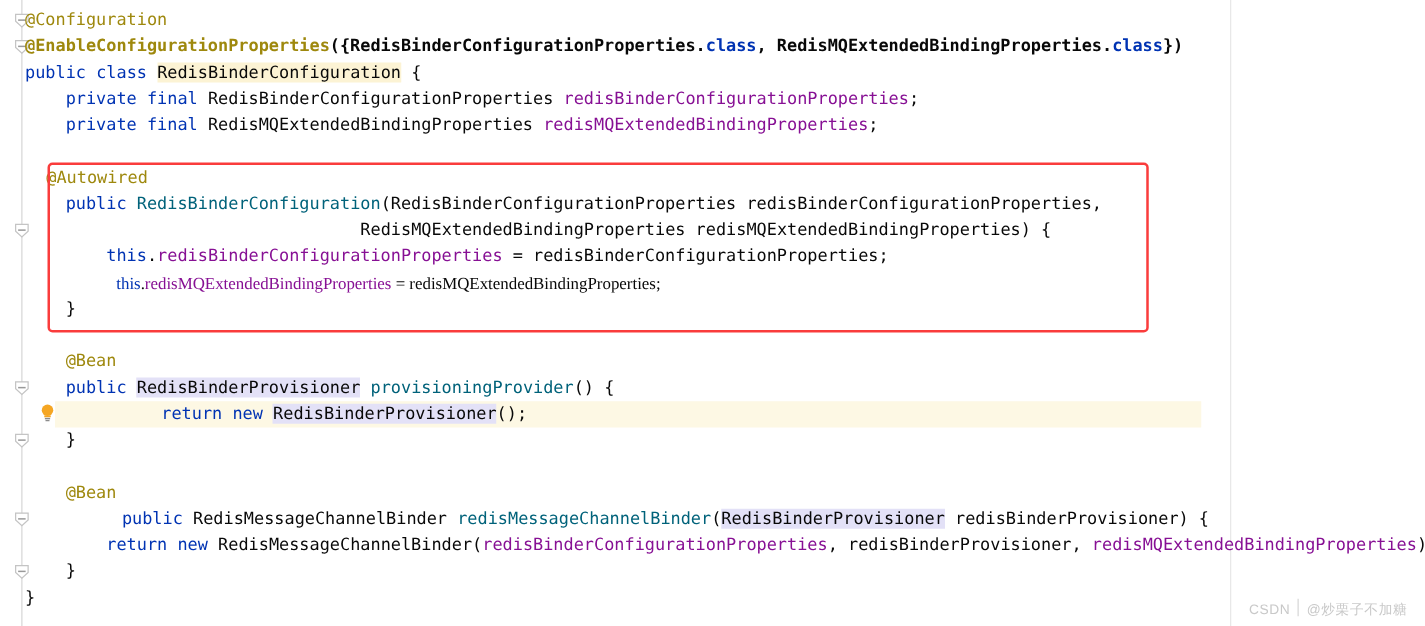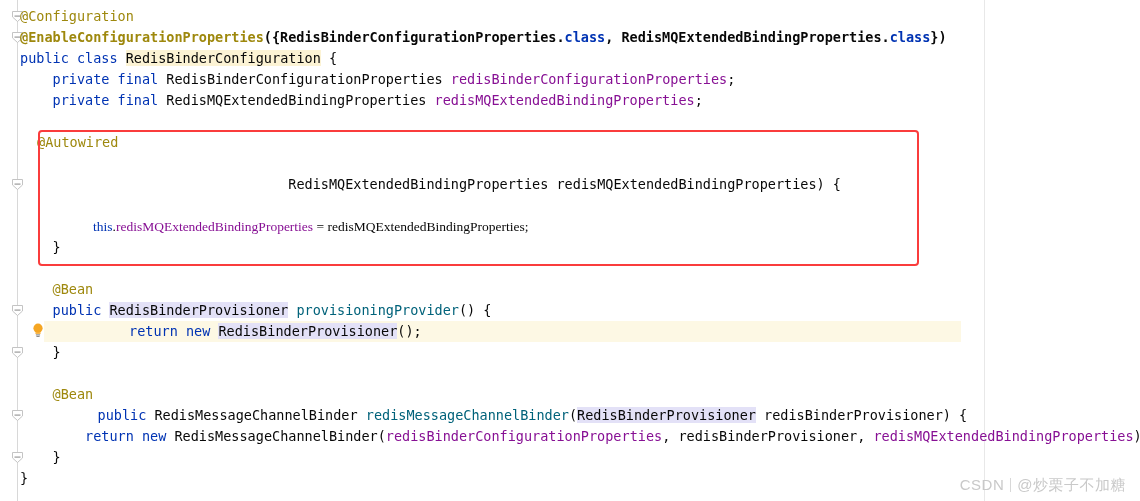--- a/index.html
+++ b/index.html
@@ -113,21 +113,21 @@
     box-sizing: border-box;
     pointer-events: none;
   }
 
   
   .watermark {
     position: absolute;
     right: 14px;
     bottom: 6px;
     font-family: "Liberation Sans", sans-serif;
-    font-size: 15px;
+    font-size: 11px;
     color: #c9c9c9;
     letter-spacing: 0.5px;
     white-space: nowrap;
   }
   .watermark .wm-sep {
     display: inline-block;
     width: 1px;
     height: 14px;
     background: #d8d8d8;
     vertical-align: -2px;
@@ -199,21 +199,23 @@
   <div class="margin-guide"></div>
 
   <div class="code" id="code-area">
       <div class="line" style="top: 6px;"><span class="txt" style="left: 20px;"><span class="anno">@Configuration</span></span></div>
       <div class="line" style="top: 27px;"><span class="txt" style="left: 20px; font-weight: bold;"><span class="anno">@EnableConfigurationProperties</span><span class="pln">({RedisBinderConfigurationProperties.</span><span class="kw">class</span><span class="pln">, RedisMQExtendedBindingProperties.</span><span class="kw">class</span><span class="pln">})</span></span></div>
       <div class="line" style="top: 48px;"><span class="txt" style="left: 20px;"><span class="kw">public</span><span class="pln"> </span><span class="kw">class</span><span class="pln"> </span><span class="cls hl-class">RedisBinderConfiguration</span><span class="pln"> {</span></span></div>
       <div class="line" style="top: 90px;"><span class="txt" style="left: 52.52px;"><span class="kw">private</span><span class="pln"> </span><span class="kw">final</span><span class="pln"> RedisMQExtendedBindingProperties </span><span class="fld">redisMQExtendedBindingProperties</span><span class="pln">;</span></span></div>
       <div class="line" style="top: 69px;"><span class="txt" style="left: 52.52px;"><span class="kw">private</span><span class="pln"> </span><span class="kw">final</span><span class="pln"> RedisBinderConfigurationProperties </span><span class="fld">redisBinderConfigurationProperties</span><span class="pln">;</span></span></div>
       <div class="line" style="top: 111px;"><span class="txt" style="left: 20px;"></span></div>
       <div class="line" style="top: 132px;"><span class="txt" style="left: 37px;"><span class="anno">@Autowired</span></span></div>
+      <div class="line" style="top: 153px;"><span class="txt" style="left: 52.52px;"><span class="kw">public</span><span class="pln"> </span><span class="mth">RedisBinderConfiguration</span><span class="pln">(RedisBinderConfigurationProperties redisBinderConfigurationProperties,</span></span></div>
       <div class="line" style="top: 174px;"><span class="txt" style="left: 288.29px;"><span class="pln">RedisMQExtendedBindingProperties redisMQExtendedBindingProperties) {</span></span></div>
+      <div class="line" style="top: 195px;"><span class="txt" style="left: 85.04px;"><span class="kw">this</span><span class="pln">.</span><span class="fld">redisBinderConfigurationProperties</span><span class="pln"> = redisBinderConfigurationProperties;</span></span></div>
       <div class="line" style="top: 216px;"><span class="txt" style="left: 93px; font-family: Liberation Serif, serif;"><span class="kw">this</span><span class="pln">.</span><span class="fld">redisMQExtendedBindingProperties</span><span class="pln"> = redisMQExtendedBindingProperties;</span></span></div>
       <div class="line" style="top: 237px;"><span class="txt" style="left: 52.52px;"><span class="pln">}</span></span></div>
       <div class="line" style="top: 258px;"><span class="txt" style="left: 20px;"></span></div>
       <div class="line" style="top: 279px;"><span class="txt" style="left: 52.52px;"><span class="anno">@Bean</span></span></div>
       <div class="line" style="top: 300px;"><span class="txt" style="left: 52.52px;"><span class="kw">public</span><span class="pln"> </span><span class="pln hl-ident">RedisBinderProvisioner</span><span class="pln"> </span><span class="mth">provisioningProvider</span><span class="pln">() {</span></span></div>
       <div class="line line-hl" style="top: 321px; margin-left: 44px;"><span class="txt" style="left: 85.04px;"><span class="kw">return</span><span class="pln"> </span><span class="kw">new</span><span class="pln"> </span><span class="pln hl-ident">RedisBinderProvisioner</span><span class="pln">();</span></span></div>
       <div class="line" style="top: 342px;"><span class="txt" style="left: 52.52px;"><span class="pln">}</span></span></div>
       <div class="line" style="top: 363px;"><span class="txt" style="left: 20px;"></span></div>
       <div class="line" style="top: 384px;"><span class="txt" style="left: 52.52px;"><span class="anno">@Bean</span></span></div>
       <div class="line" style="top: 405px; margin-left: 45px;"><span class="txt" style="left: 52.52px;"><span class="kw">public</span><span class="pln"> RedisMessageChannelBinder </span><span class="mth">redisMessageChannelBinder</span><span class="pln">(</span><span class="pln hl-ident">RedisBinderProvisioner</span><span class="pln"> redisBinderProvisioner) {</span></span></div>

